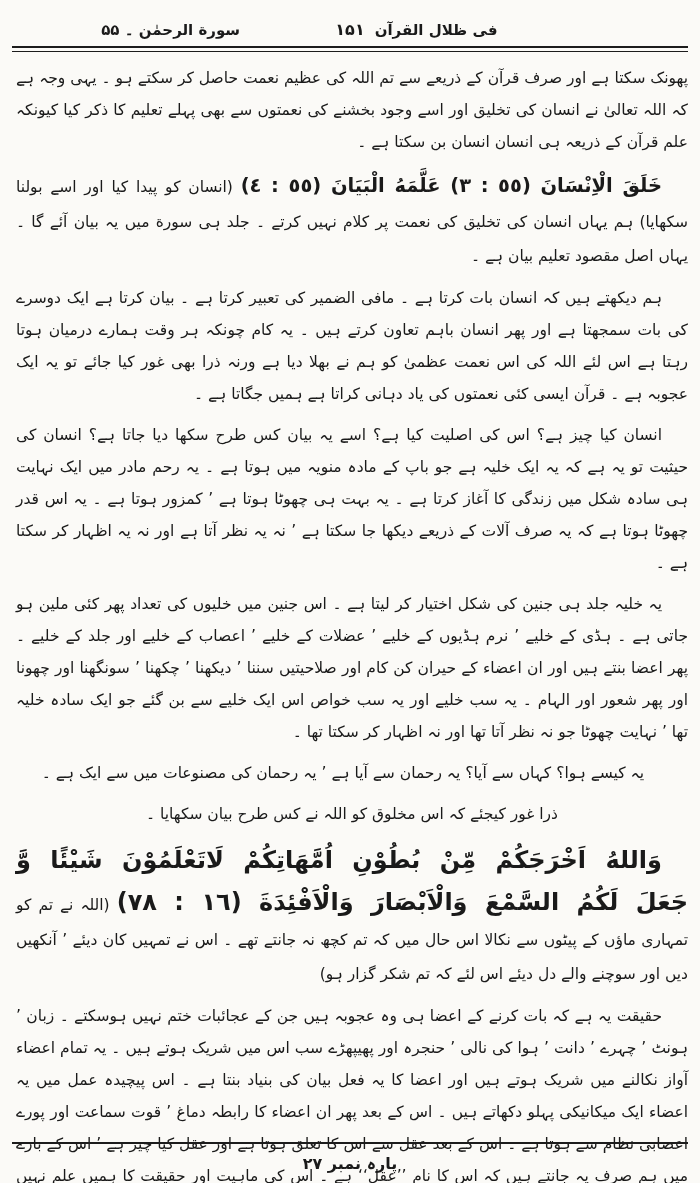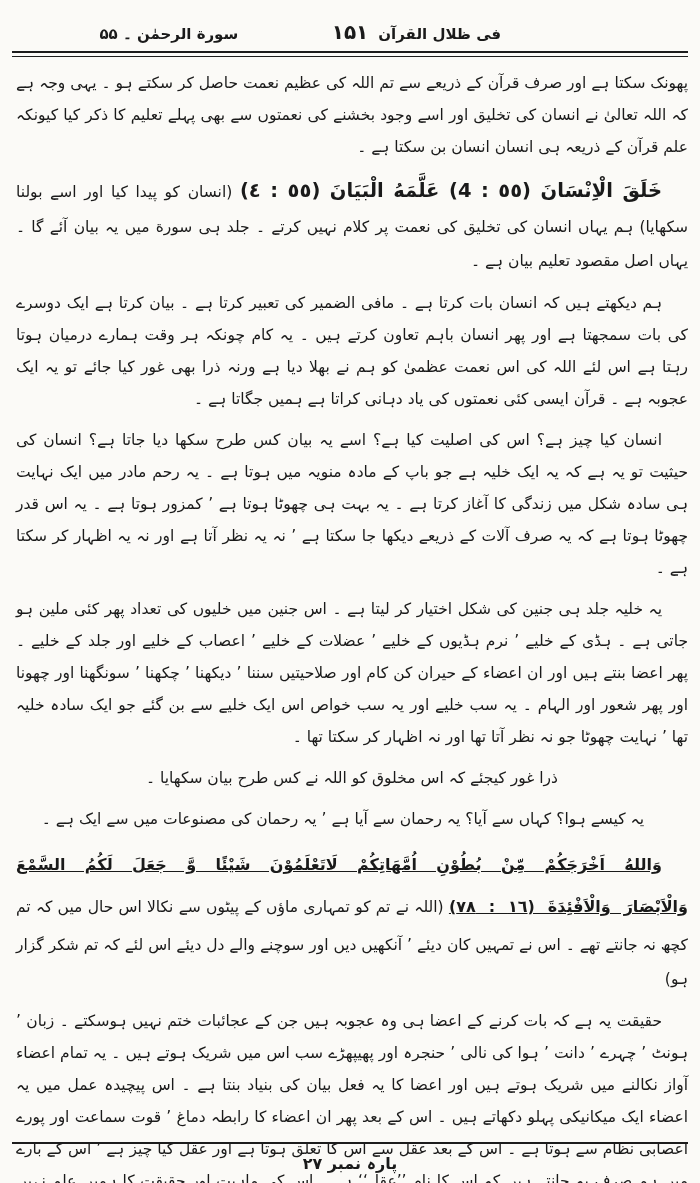--- a/index.html
+++ b/index.html
@@ -15,38 +15,38 @@
     direction:rtl;
   }
   
   .header{
     display:flex;align-items:baseline;
     font-weight:bold;padding:6px 4px 7px 4px;
   }
   .h-side{flex:1;font-size:15px;white-space:nowrap;}
   .h-right{text-align:left;}
   .h-left{text-align:center;}
-  .h-center{flex:0 0 auto;font-size:20px;padding:0 10px;}
+  .h-center{flex:0 0 auto;font-size:16px;padding:0 10px;}
   .hr2{height:3px;border-top:2px solid #1c1c1c;border-bottom:1px solid #1c1c1c;margin-bottom:10px;}
   
   .para{
     margin:0 0 9px 4px;
     font-size:15.5px;line-height:32px;
     text-align:justify;
   }
   .indent{text-indent:26px;}
   .big-indent{text-indent:44px;}
   .centered{text-align:center;text-indent:0;}
   .ayah{
     font-weight:bold;font-size:19.5px;line-height:38px;
     letter-spacing:.3px;
   }
   .ayah-large{
-    font-weight:bold;font-size:16px;line-height:42px;
-    word-spacing:7px;letter-spacing:.3px;text-decoration:underline;
+    font-weight:bold;font-size:24px;line-height:42px;
+    word-spacing:7px;letter-spacing:.3px;
   }
   .verse-para{line-height:34px;}
   
   .footer{position:absolute;bottom:10px;right:0;left:0;text-align:center;}
   .hr1{border-top:2px solid #1c1c1c;margin:0 12px 10px 12px;}
   .f-text{font-size:16px;font-weight:bold;}
 </style>
 </head>
 <body>
 
@@ -57,33 +57,33 @@
     <span class="h-center">۱۵۱</span>
     <span class="h-side h-left">سورة الرحمٰن ۔ ۵۵</span>
   </div>
   <div class="hr2"></div>
 
   <main>
 
     <p class="para">پھونک سکتا ہے اور صرف قرآن کے ذریعے سے تم اللہ کی عظیم نعمت حاصل کر سکتے ہو ۔ یہی وجہ ہے کہ اللہ تعالیٰ نے انسان کی تخلیق اور اسے وجود بخشنے کی نعمتوں سے بھی پہلے تعلیم کا ذکر کیا کیونکہ علم قرآن کے ذریعہ ہی انسان انسان بن سکتا ہے ۔</p>
 
     <p class="para indent verse-para">
-      <span class="ayah">خَلَقَ الْاِنْسَانَ (٥٥ : 4) عَلَّمَهُ الْبَيَانَ (٥٥ : ٤)</span>
+      <span class="ayah">خَلَقَ الْاِنْسَانَ (٥٥ : ٣) عَلَّمَهُ الْبَيَانَ (٥٥ : ٤)</span>
       <span>(انسان کو پیدا کیا اور اسے بولنا سکھایا) ہم یہاں انسان کی تخلیق کی نعمت پر کلام نہیں کرتے ۔ جلد ہی سورة میں یہ بیان آئے گا ۔ یہاں اصل مقصود تعلیم بیان ہے ۔</span>
     </p>
 
     <p class="para indent">ہم دیکھتے ہیں کہ انسان بات کرتا ہے ۔ مافی الضمیر کی تعبیر کرتا ہے ۔ بیان کرتا ہے ایک دوسرے کی بات سمجھتا ہے اور پھر انسان باہم تعاون کرتے ہیں ۔ یہ کام چونکہ ہر وقت ہمارے درمیان ہوتا رہتا ہے اس لئے اللہ کی اس نعمت عظمیٰ کو ہم نے بھلا دیا ہے ورنہ ذرا بھی غور کیا جائے تو یہ ایک عجوبہ ہے ۔ قرآن ایسی کئی نعمتوں کی یاد دہانی کراتا ہے ہمیں جگاتا ہے ۔</p>
 
     <p class="para indent">انسان کیا چیز ہے؟ اس کی اصلیت کیا ہے؟ اسے یہ بیان کس طرح سکھا دیا جاتا ہے؟ انسان کی حیثیت تو یہ ہے کہ یہ ایک خلیہ ہے جو باپ کے مادہ منویہ میں ہوتا ہے ۔ یہ رحم مادر میں ایک نہایت ہی سادہ شکل میں زندگی کا آغاز کرتا ہے ۔ یہ بہت ہی چھوٹا ہوتا ہے ’ کمزور ہوتا ہے ۔ یہ اس قدر چھوٹا ہوتا ہے کہ یہ صرف آلات کے ذریعے دیکھا جا سکتا ہے ’ نہ یہ نظر آتا ہے اور نہ یہ اظہار کر سکتا ہے ۔</p>
 
     <p class="para indent">یہ خلیہ جلد ہی جنین کی شکل اختیار کر لیتا ہے ۔ اس جنین میں خلیوں کی تعداد پھر کئی ملین ہو جاتی ہے ۔ ہڈی کے خلیے ’ نرم ہڈیوں کے خلیے ’ عضلات کے خلیے ’ اعصاب کے خلیے اور جلد کے خلیے ۔ پھر اعضا بنتے ہیں اور ان اعضاء کے حیران کن کام اور صلاحیتیں سننا ’ دیکھنا ’ چکھنا ’ سونگھنا اور چھونا اور پھر شعور اور الہام ۔ یہ سب خلیے اور یہ سب خواص اس ایک خلیے سے بن گئے جو ایک سادہ خلیہ تھا ’ نہایت چھوٹا جو نہ نظر آتا تھا اور نہ اظہار کر سکتا تھا ۔</p>
 
+    <p class="para big-indent">یہ کیسے ہوا؟ کہاں سے آیا؟ یہ رحمان سے آیا ہے ’ یہ رحمان کی مصنوعات میں سے ایک ہے ۔</p>
+
     <p class="para centered">ذرا غور کیجئے کہ اس مخلوق کو اللہ نے کس طرح بیان سکھایا ۔</p>
-
-    <p class="para big-indent">یہ کیسے ہوا؟ کہاں سے آیا؟ یہ رحمان سے آیا ہے ’ یہ رحمان کی مصنوعات میں سے ایک ہے ۔</p>
 
     <p class="para indent verse-para">
       <span class="ayah-large">وَاللهُ اَخْرَجَكُمْ مِّنْ بُطُوْنِ اُمَّهَاتِكُمْ لَاتَعْلَمُوْنَ شَيْئًا وَّ جَعَلَ لَكُمُ السَّمْعَ وَالْاَبْصَارَ وَالْاَفْئِدَةَ (١٦ : ٧٨)</span>
       <span>(اللہ نے تم کو تمہاری ماؤں کے پیٹوں سے نکالا اس حال میں کہ تم کچھ نہ جانتے تھے ۔ اس نے تمہیں کان دیئے ’ آنکھیں دیں اور سوچنے والے دل دیئے اس لئے کہ تم شکر گزار ہو)</span>
     </p>
 
     <p class="para indent">حقیقت یہ ہے کہ بات کرنے کے اعضا ہی وہ عجوبہ ہیں جن کے عجائبات ختم نہیں ہوسکتے ۔ زبان ’ ہونٹ ’ چہرے ’ دانت ’ ہوا کی نالی ’ حنجرہ اور پھیپھڑے سب اس میں شریک ہوتے ہیں ۔ یہ تمام اعضاء آواز نکالنے میں شریک ہوتے ہیں اور اعضا کا یہ فعل بیان کی بنیاد بنتا ہے ۔ اس پیچیدہ عمل میں یہ اعضاء ایک میکانیکی پہلو دکھاتے ہیں ۔ اس کے بعد پھر ان اعضاء کا رابطہ دماغ ’ قوت سماعت اور پورے اعصابی نظام سے ہوتا ہے ۔ اس کے بعد عقل سے اس کا تعلق ہوتا ہے اور عقل کیا چیز ہے ’ اس کے بارے میں ہم صرف یہ جانتے ہیں کہ اس کا نام ’’عقل‘‘ ہے ۔ اس کی ماہیت اور حقیقت کا ہمیں علم نہیں ہے بلکہ یہ عقل کس طرح کام کرتی ہے ہم اس کے بارے میں بھی نہیں جانتے ۔</p>
 
   </main>
 

